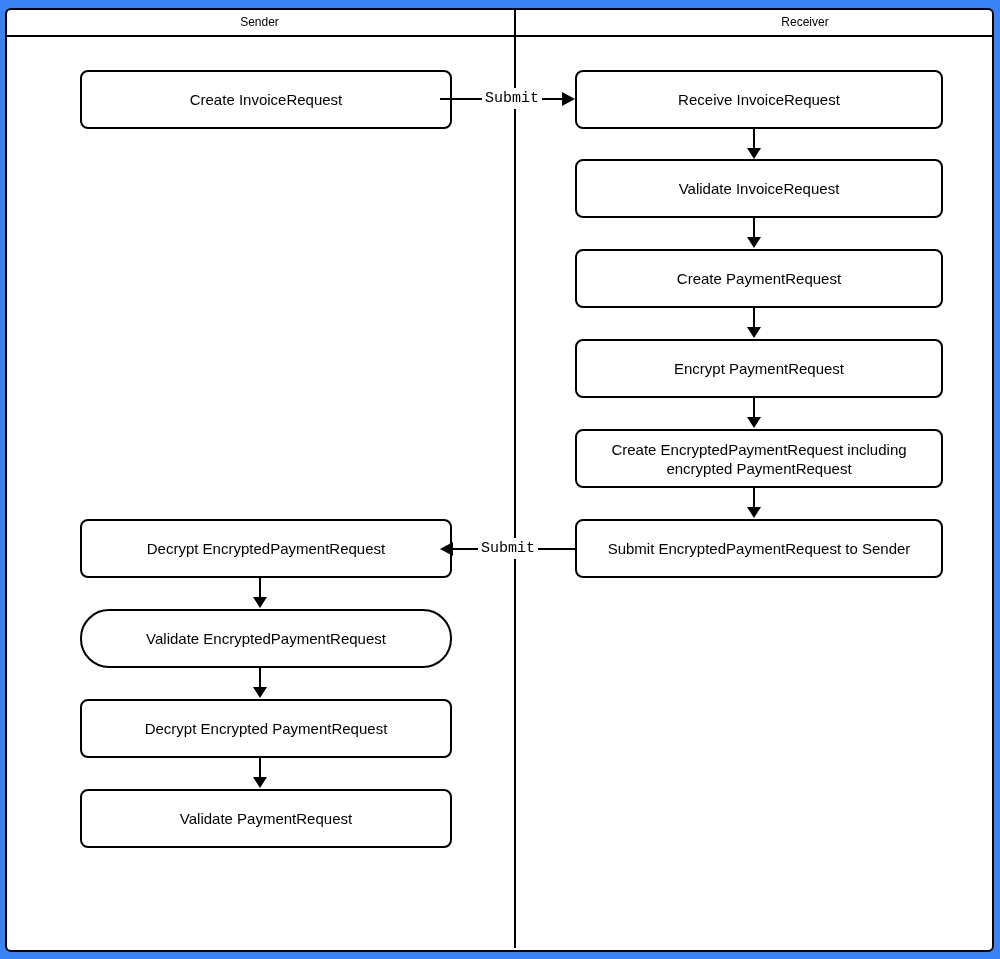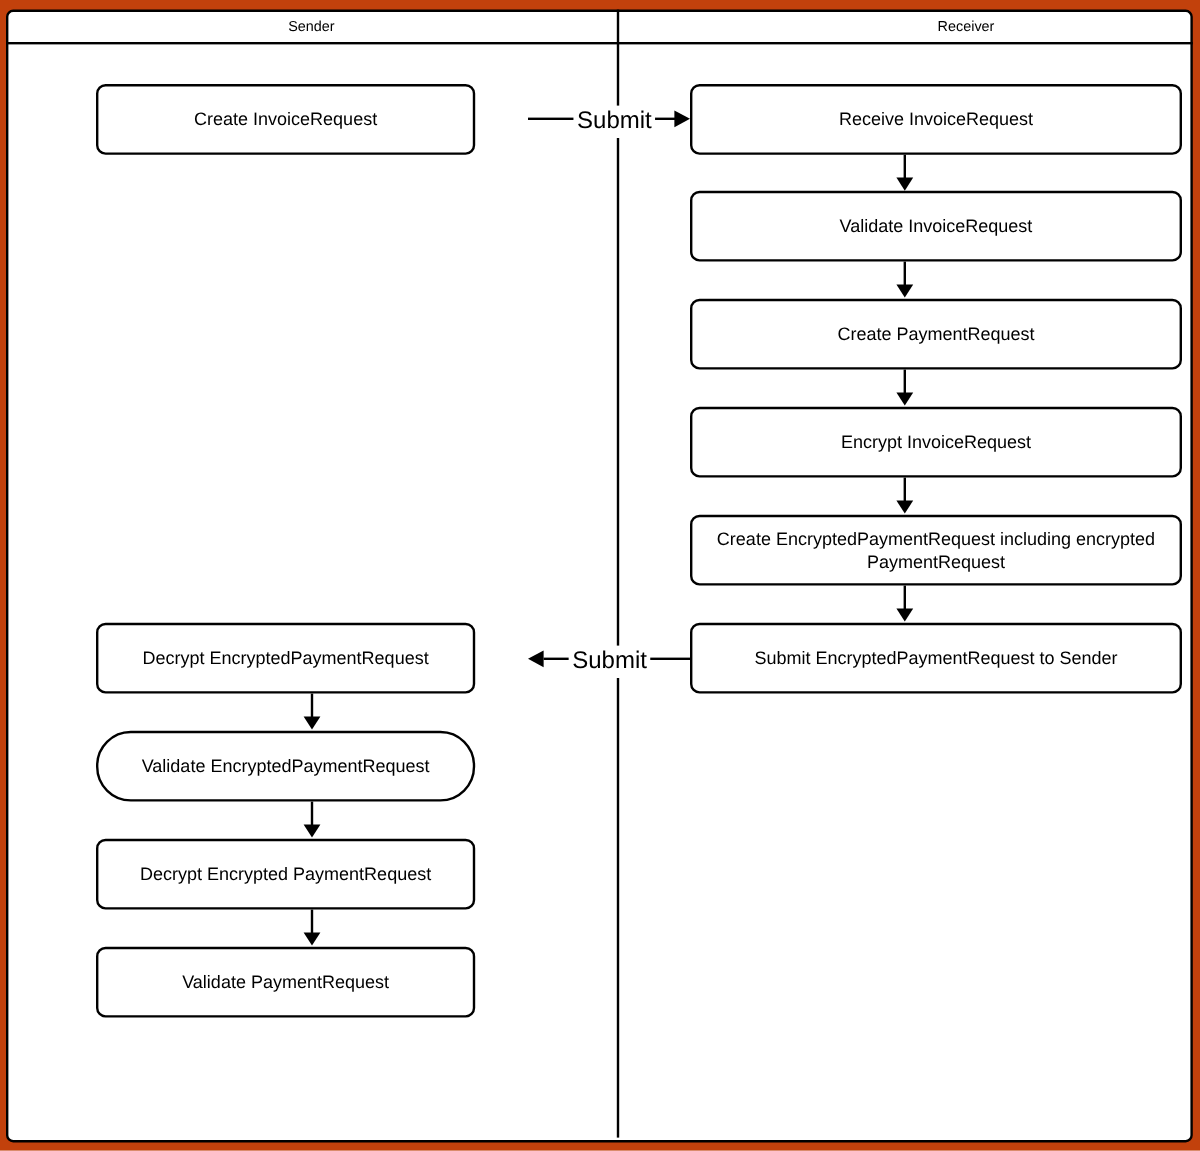--- a/index.html
+++ b/index.html
@@ -4,21 +4,21 @@
 <style>
   html, body {
     margin: 0;
     padding: 0;
     background: #ffffff;
   }
   #stage {
     position: relative;
     width: 1000px;
     height: 959px;
-    background: #c2410c;
+    background: #3b82f6;
     font-family: "Liberation Sans", "DejaVu Sans", sans-serif;
     color: #000000;
   }
   
   .frame {
     position: absolute;
     left: 5px; top: 8px;
     width: 985px; height: 940px;
     border: 2px solid #000000;
     border-radius: 6px;
@@ -61,22 +61,22 @@
     background: #ffffff;
     display: flex;
     align-items: center;
     justify-content: center;
     text-align: center;
     font-size: 15px;
     line-height: 19px;
     padding: 0 14px;
     z-index: 2;
   }
-  .lane-sender-node   { left: 80px;  width: 316px; }
-  .lane-receiver-node { left: 575px; width: 410px; }
+  .lane-sender-node   { left: 80px;  width: 372px; }
+  .lane-receiver-node { left: 575px; width: 368px; }
   #n-create-ir   { top: 70px;  }
   #n-receive-ir  { top: 70px;  }
   #n-validate-ir { top: 159px; }
   #n-create-pr   { top: 249px; text-align: center; }
   #n-encrypt-pr  { top: 339px; }
   #n-create-epr  { top: 429px; }
   #n-submit-epr  { top: 519px; }
   #n-receive-epr  { top: 519px; }
   #n-validate-epr { top: 609px; border-radius: 29px; }
   #n-decrypt-epr  { top: 699px; }
@@ -126,23 +126,24 @@
   }
   #ha-submit1-line { left: 440px; top: 98px; width: 123px; }
   #ha-submit1-head { left: 562px; top: 92px; border-left: 13px solid #000000; }
   #ha-submit2-line { left: 453px; top: 548px; width: 122px; }
   #ha-submit2-head { left: 440px; top: 542px; border-right: 13px solid #000000; }
   .edge-label {
     position: absolute;
     transform: translateX(-50%);
     background: #ffffff;
     padding: 2px 3px;
-    font-size: 20px;
+    font-size: 15px;
     z-index: 3;
     white-space: nowrap;
+    font-family: Liberation Mono, monospace;
   }
   #el-submit1 { left: 512px; top: 88px; }
   #el-submit2 { left: 508px; top: 538px; }
 </style>
 </head>
 <body>
 
 <div id="stage">
 
   <div class="frame"></div>
@@ -154,21 +155,21 @@
 
   <div class="node lane-sender-node" id="n-create-ir">Create InvoiceRequest</div>
   <div class="node lane-sender-node" id="n-receive-epr">Decrypt EncryptedPaymentRequest</div>
   <div class="node lane-sender-node" id="n-validate-epr">Validate EncryptedPaymentRequest</div>
   <div class="node lane-sender-node" id="n-decrypt-epr">Decrypt Encrypted PaymentRequest</div>
   <div class="node lane-sender-node" id="n-validate-pr">Validate PaymentRequest</div>
 
   <div class="node lane-receiver-node" id="n-receive-ir">Receive InvoiceRequest</div>
   <div class="node lane-receiver-node" id="n-validate-ir">Validate InvoiceRequest</div>
   <div class="node lane-receiver-node" id="n-create-pr">Create PaymentRequest</div>
-  <div class="node lane-receiver-node" id="n-encrypt-pr">Encrypt InvoiceRequest</div>
+  <div class="node lane-receiver-node" id="n-encrypt-pr">Encrypt PaymentRequest</div>
   <div class="node lane-receiver-node" id="n-create-epr">Create EncryptedPaymentRequest including encrypted PaymentRequest</div>
   <div class="node lane-receiver-node" id="n-submit-epr">Submit EncryptedPaymentRequest to Sender</div>
 
   <div class="rx" id="va-r1">
     <div class="vline"></div>
     <div class="vhead"></div>
   </div>
   <div class="rx" id="va-r2">
     <div class="vline"></div>
     <div class="vhead"></div>

